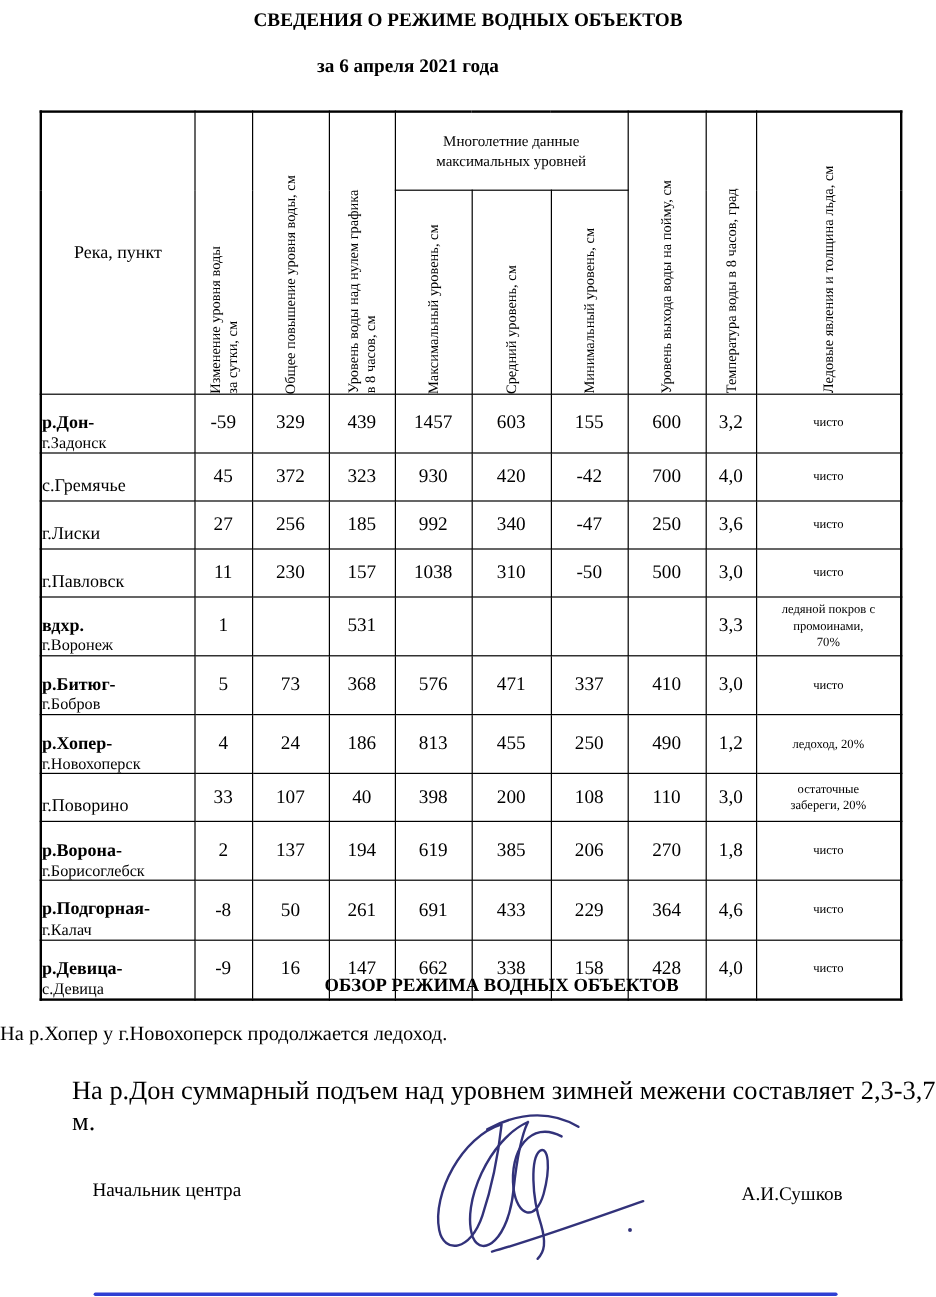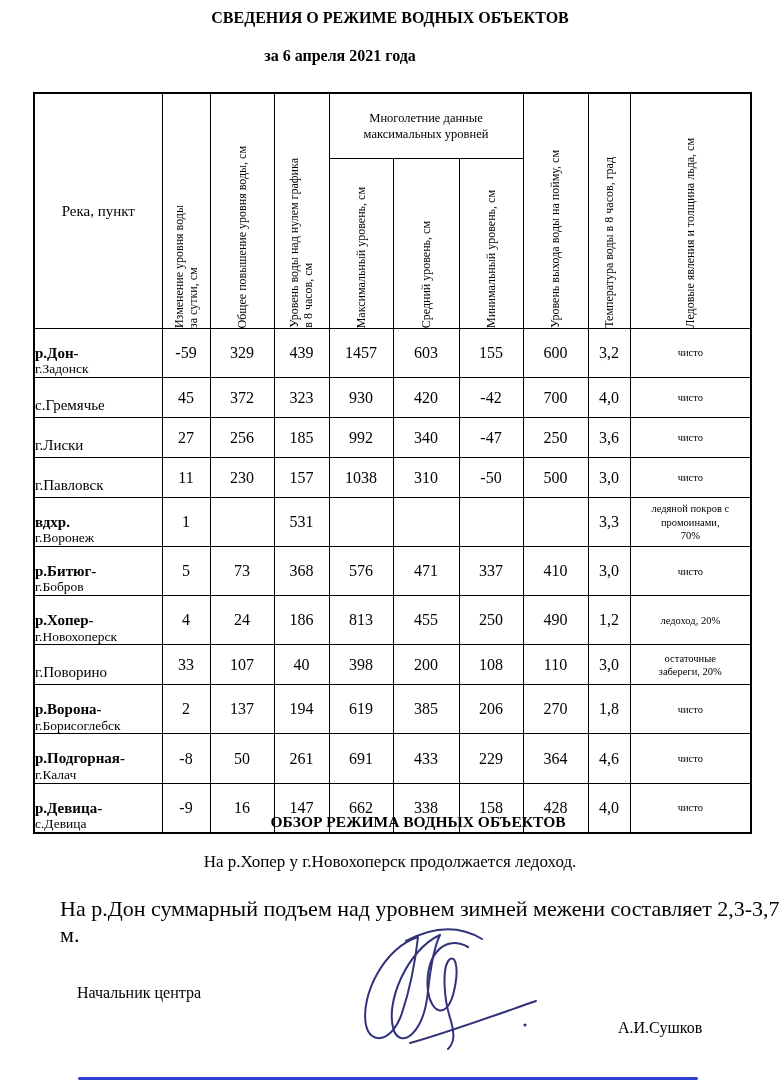--- a/index.html
+++ b/index.html
@@ -33,26 +33,26 @@
   tbody tr { height:40px; }
   td.num  { text-align:center; font-size:16px; }
   td.name-cell { vertical-align:middle; padding:2px 2px 2px 4px; font-size:15px; }
   .name1 { line-height:1.15;margin-top:16px; }
   .name1.b { font-weight:bold; }
   .name2 { font-size:13.5px; line-height:1.1; }
   td.ice { text-align:center; font-size:10.5px; line-height:1.25; white-space:pre-line; padding:0 4px; }
 
   
   .overview-heading { top:813px; left:0; width:780px; text-align:center; font-weight:bold; font-size:15.5px;padding-left:28px; }
-  .overview-line1 { top:852px; left:0; width:780px; text-align:center; font-size:17px; }
+  .overview-line1 { top:852px; left:0; width:780px; font-size:17px; }
   .overview-line2 { top:896px; left:60px; width:720px; text-align:left; font-size:22px; }
 
   
   .sig-label { top:984px; left:77px; font-size:16px; }
-  .sig-name  { top:1019px; left:618px; font-size:16px; }
+  .sig-name  { top:987px; left:618px; font-size:16px; }
   .sig-svg   { top:925px; left:340px; width:210px; height:130px; }
 
   
   .accent-line { left:78px; bottom:1px; width:620px; height:3px; border-radius:2px; }
 </style>
 </head>
 <body>
 
 <div class="abs title1">СВЕДЕНИЯ О РЕЖИМЕ ВОДНЫХ ОБЪЕКТОВ</div>
 <div class="abs title2">за 6 апреля 2021 года</div>

